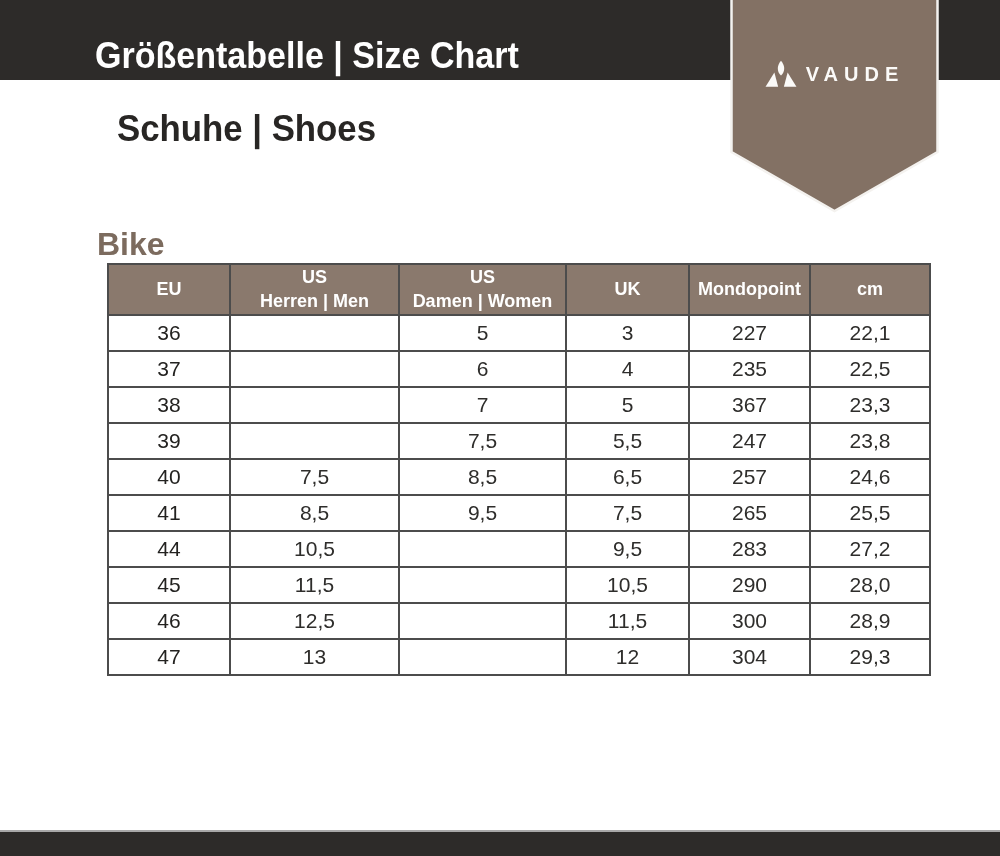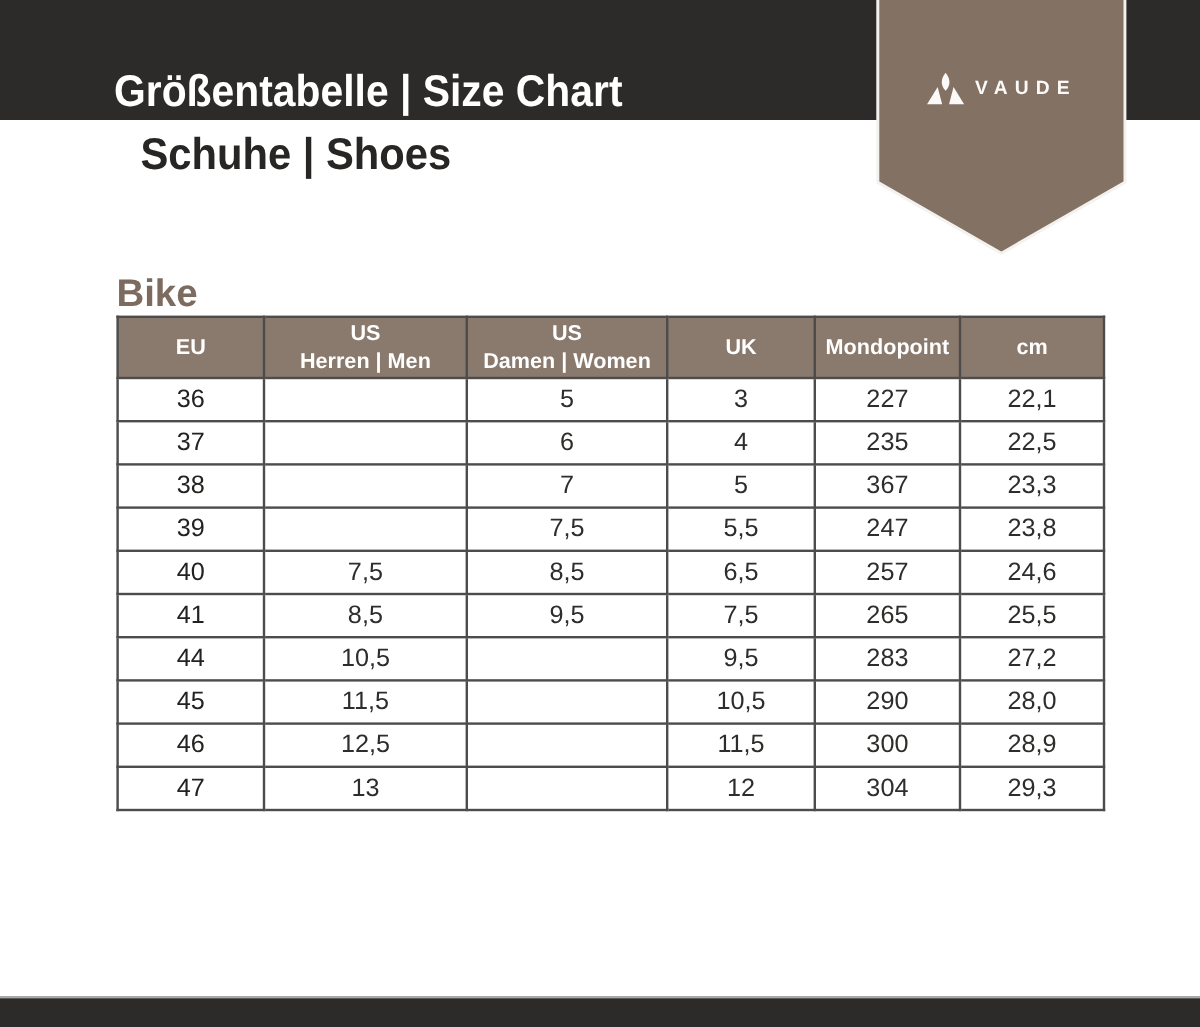--- a/index.html
+++ b/index.html
@@ -11,21 +11,21 @@
     height: 856px;
     background: #ffffff;
     overflow: hidden;
   }
 
   
   .top-band {
     position: absolute;
     left: 0; top: 0;
     width: 100%;
-    height: 100px;
+    height: 80px;
     background: var(--dark_band, #2d2b29);
   }
   .title {
     position: absolute;
     left: 95px;
     bottom: 3px;
     color: #ffffff;
     font-size: 37px;
     font-weight: 700;
     letter-spacing: 0px;
@@ -58,40 +58,40 @@
     position: absolute;
     left: 0; right: 0;
     top: 60px;
     display: flex;
     align-items: center;
     justify-content: center;
     gap: 9px;
   }
   .brand-text {
     color: #fbfaf8;
-    font-size: 16px;
+    font-size: 20px;
     font-weight: 700;
     letter-spacing: 6px;
     white-space: nowrap;
   }
 
   
   .bike {
     position: absolute;
     left: 97px;
     top: 226px;
     color: var(--bike_label, #7c6b5e);
     font-size: 32px;
     font-weight: 700;
   }
 
   
   table.size-table {
     position: absolute;
-    left: 97px;
+    left: 107px;
     top: 263px;
     width: 810px;
     border-collapse: collapse;
     table-layout: fixed;
   }
   .size-table th, .size-table td {
     border: 2px solid var(--border, #4c4c4c);
     text-align: center;
     vertical-align: middle;
     padding: 0;

